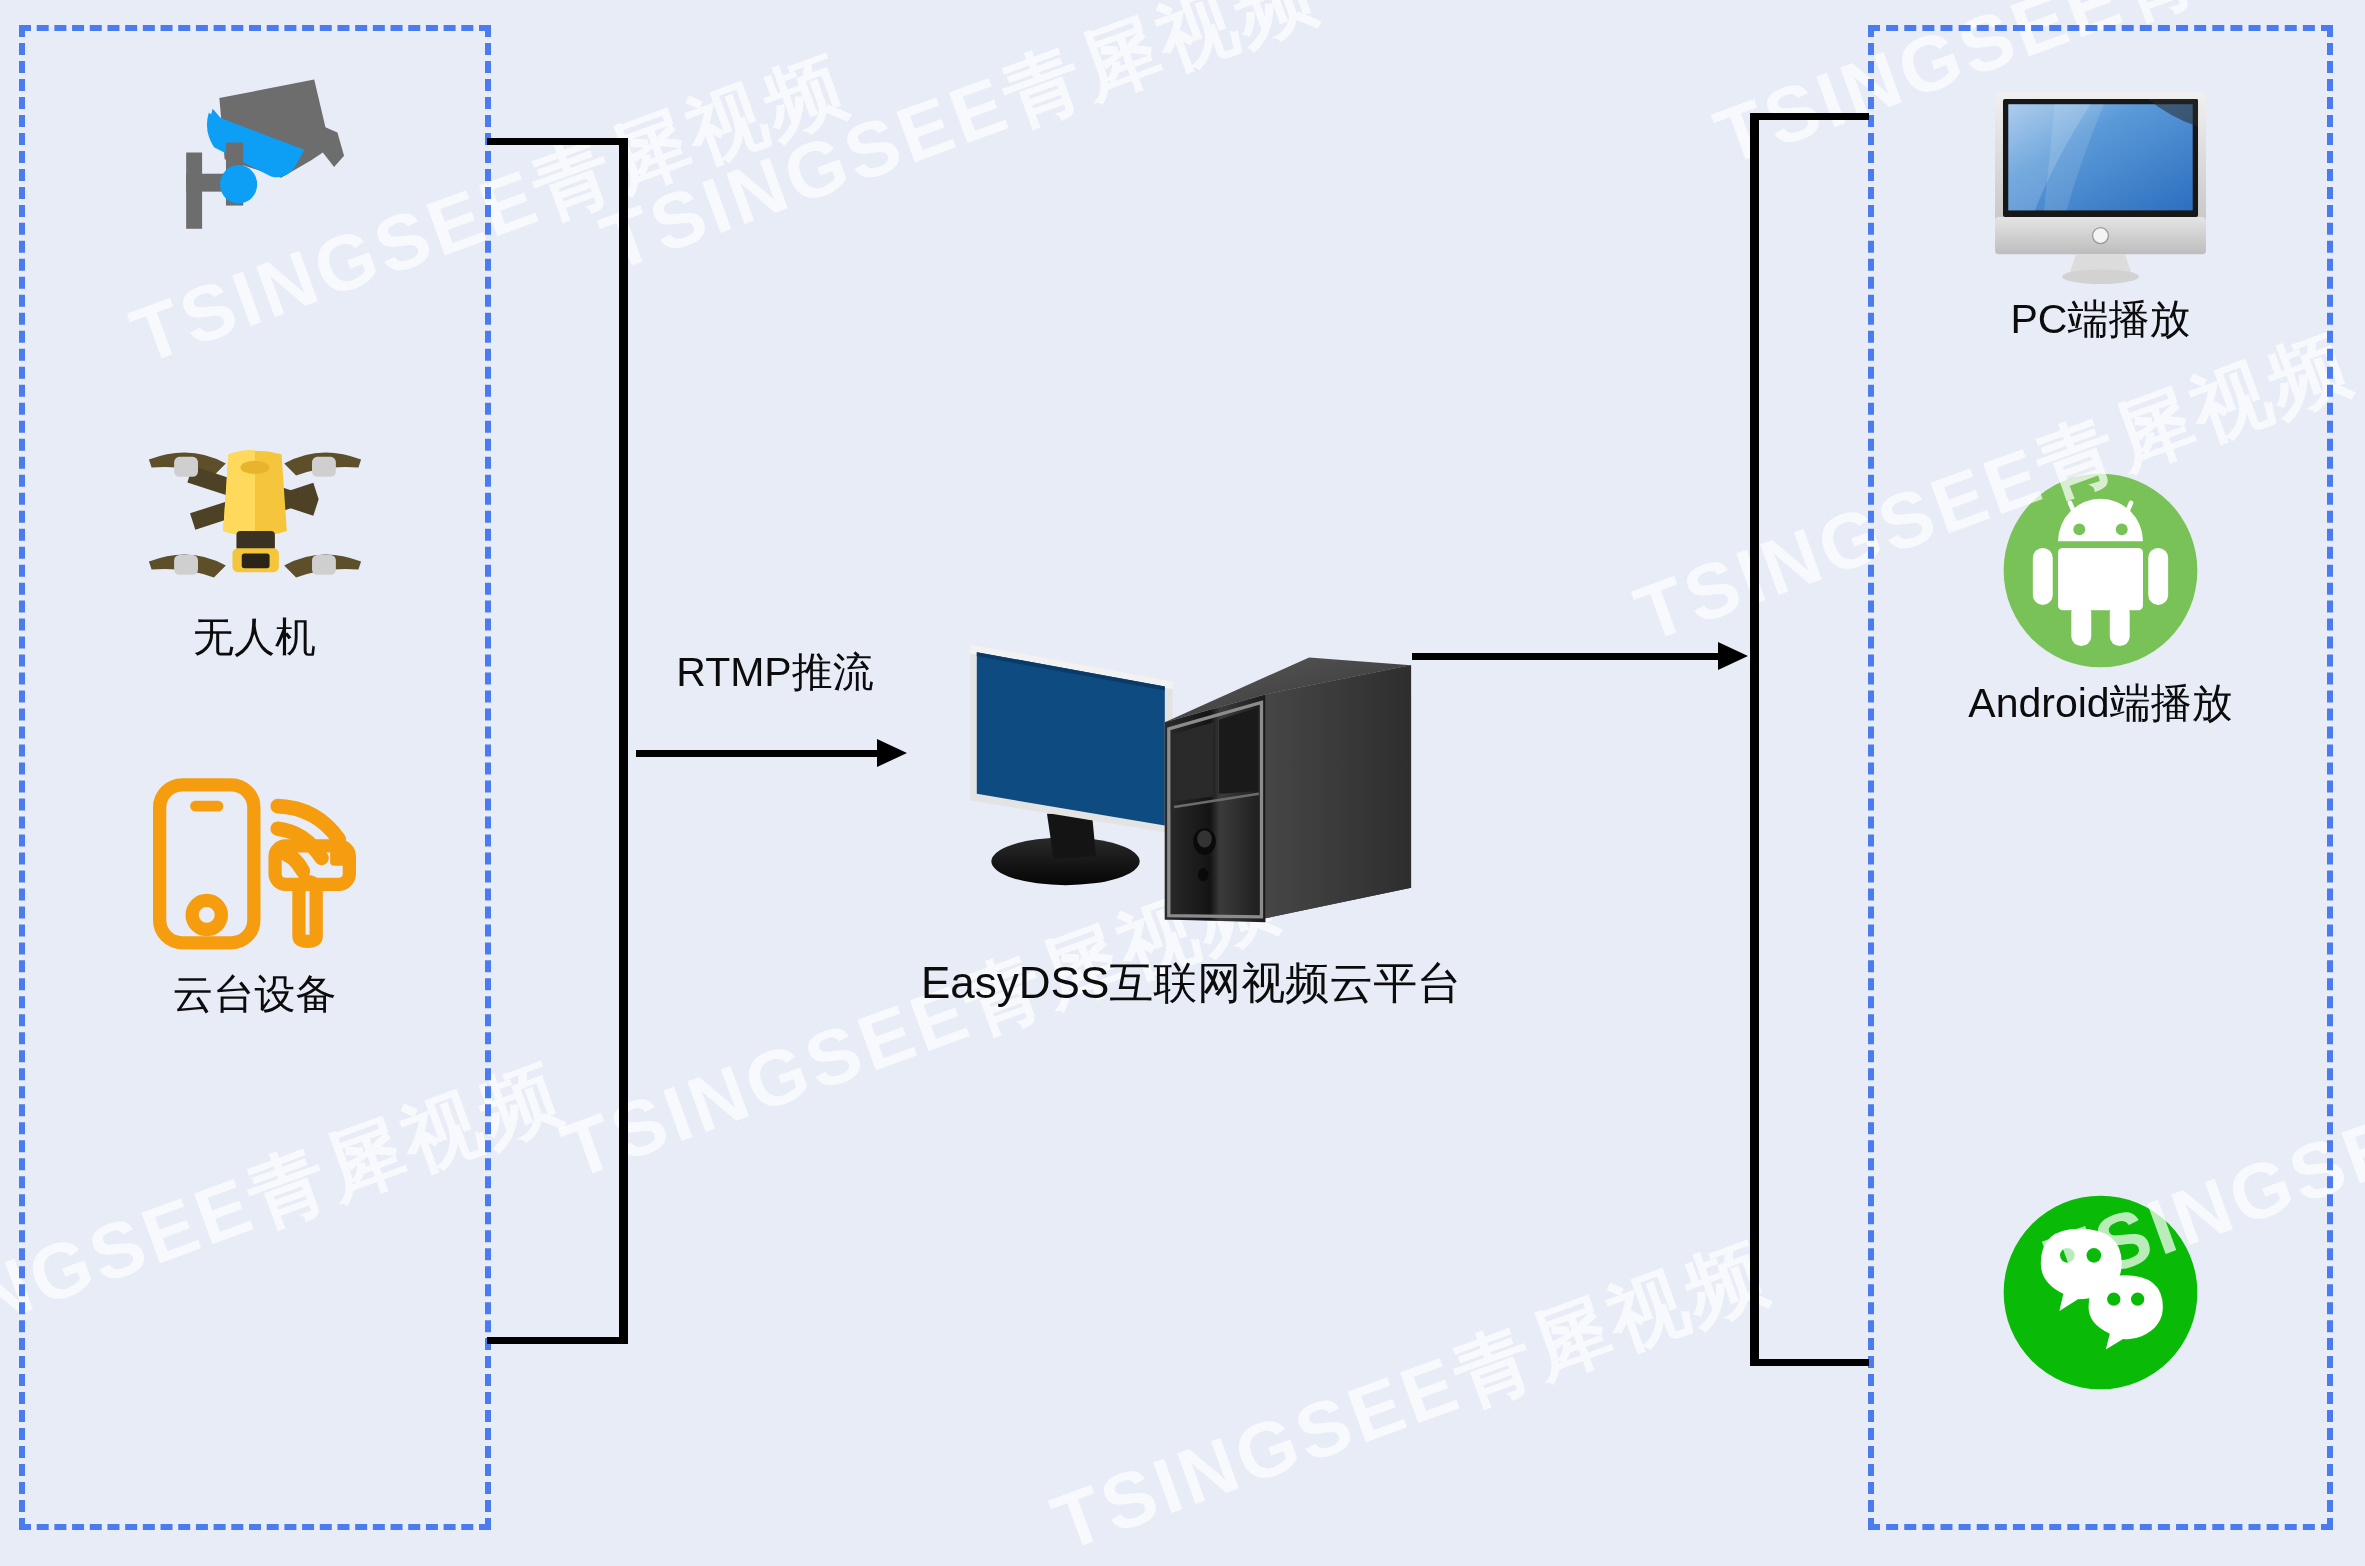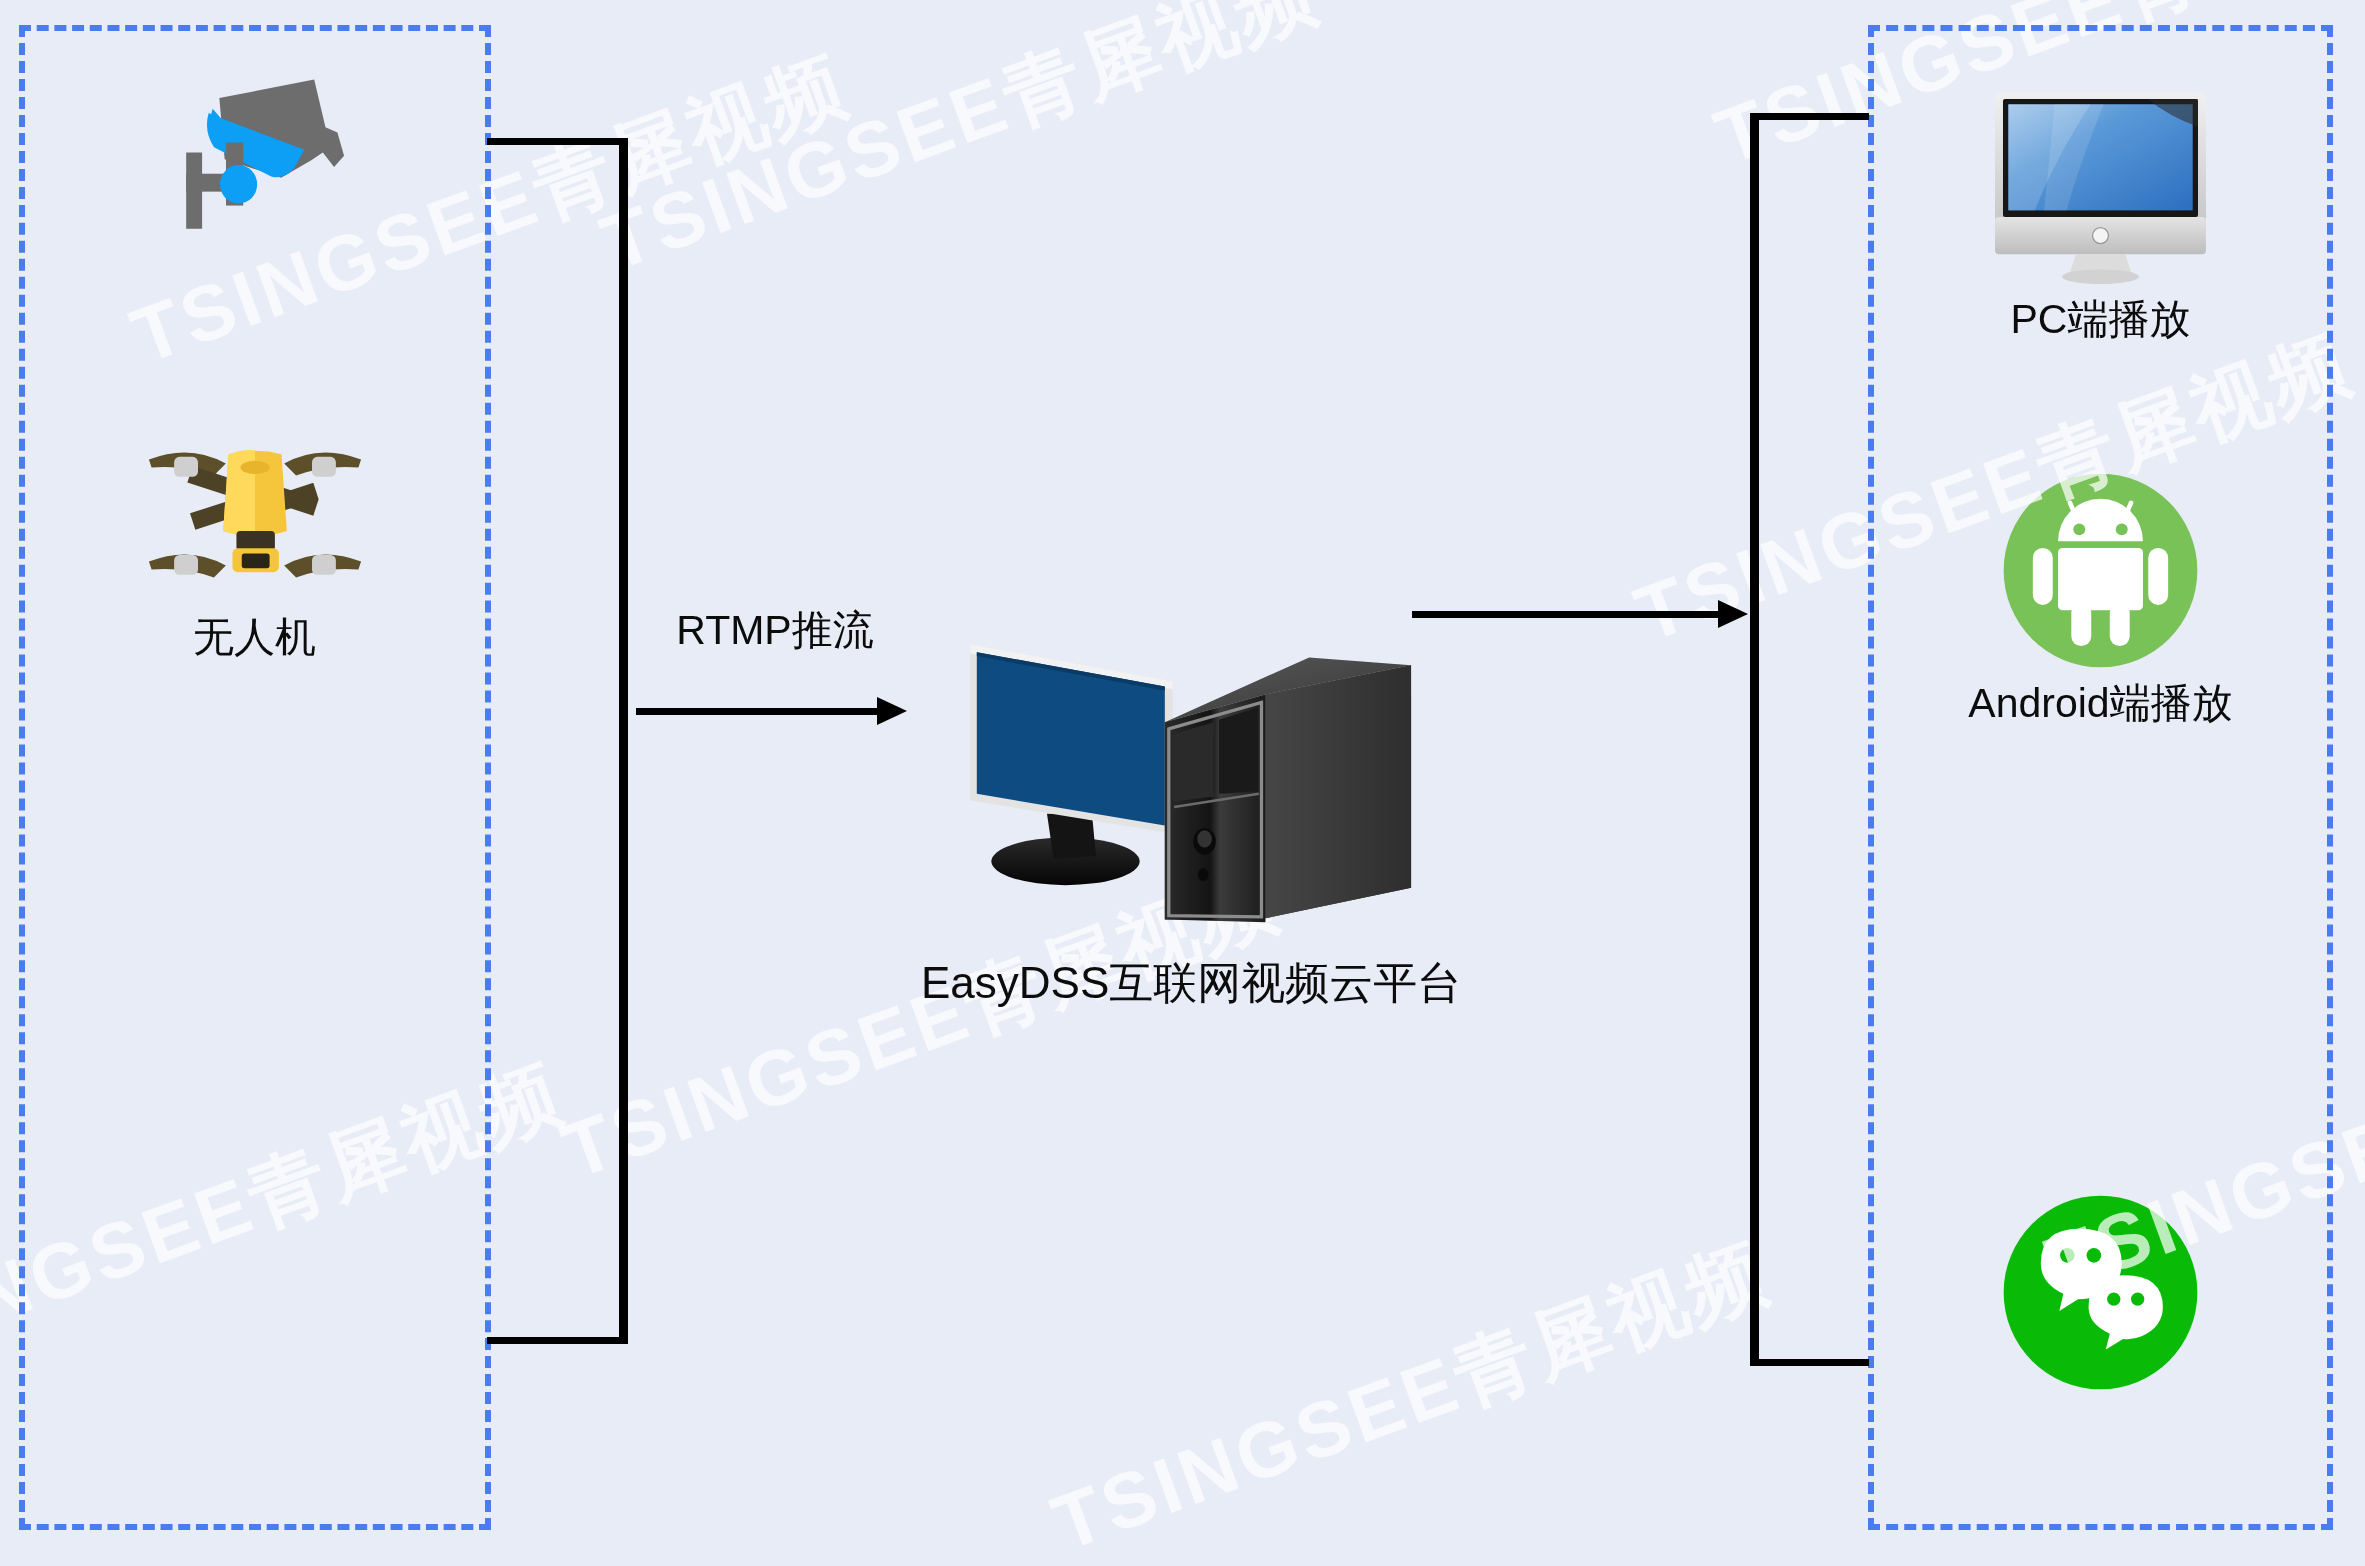--- a/index.html
+++ b/index.html
@@ -43,21 +43,21 @@
     margin-top:5.3px;
     white-space:nowrap;
   }
 
   
   .bracket { position:absolute; z-index:4; }
   .bracket .vert { position:absolute; background:#000; width:8.6px; }
   .bracket .horz { position:absolute; background:#000; height:7.3px; }
 
   
-  .arrow-group { position:absolute; z-index:5; text-align:center; }
+  .arrow-group { position:absolute; z-index:5; text-align:center;margin-top:42px; }
   .arrow-label {
     font-size:41px; color:#0c0c0c; white-space:nowrap;
     margin-bottom:42px; display:block;
   }
   .arrow-line { position:relative; height:20px; }
   .arrow-line .shaft { position:absolute; left:0; top:8px; height:7.3px; background:#000; }
   .arrow-line .head {
     position:absolute; top:-3.3px;
     width:0; height:0;
     border-top:14.6px solid transparent;
@@ -130,20 +130,36 @@
         <path d="M150 44 Q172 36 190 38 L190 170 Q166 168 142 160 Z" fill="#ffd95c"></path>
         <ellipse cx="190" cy="64" rx="22" ry="10" fill="#e8b42c"></ellipse>
         <rect x="162" y="160" width="58" height="30" rx="6" fill="#3a3222"></rect>
         <rect x="156" y="186" width="70" height="36" rx="8" fill="#f5c63c"></rect>
         <rect x="170" y="194" width="42" height="22" rx="4" fill="#2b2419"></rect>
       </svg>
     </div>
     <div class="cap">无人机</div>
   </div>
 
+  <div class="item" style="left:18.6px; width:472px; top:762px;">
+    <div class="icon-box" style="height:205px;">
+      <svg width="219" height="199" viewBox="0 0 330 300" fill="none" stroke="#f59d0e" stroke-width="20" stroke-linecap="round" stroke-linejoin="round">
+        <rect x="22" y="30" width="142" height="238" rx="34"></rect>
+        <line x1="76" y1="62" x2="110" y2="62" stroke-width="16"></line>
+        <circle cx="93" cy="226" r="22"></circle>
+        <path d="M200 62 Q258 64 292 112" stroke-width="22"></path>
+        <path d="M200 96 Q240 100 266 140" stroke-width="22"></path>
+        <path d="M200 130 Q224 134 238 160" stroke-width="22"></path>
+        <rect x="196" y="122" width="112" height="58" rx="16"></rect>
+        <rect x="285" y="134" width="12" height="12" stroke-width="12"></rect>
+        <path d="M232 192 Q232 176 245 176 Q258 176 258 192 L258 258 Q258 266 245 266 Q232 266 232 258 Z"></path>
+      </svg>
+    </div>
+    <div class="cap">云台设备</div>
+  </div>
 
 
   <div class="bracket" style="left:487px; top:138px; width:141px; height:1206px;">
     <div class="horz" style="left:0;    top:0;      width:141px;"></div>
     <div class="vert" style="right:0;   top:0;      height:1206px;"></div>
     <div class="horz" style="left:0;    bottom:0;   width:141px;"></div>
   </div>
 
   <div class="arrow-group" style="left:636px; top:603px; width:278px;">
     <span class="arrow-label">RTMP推流</span>

